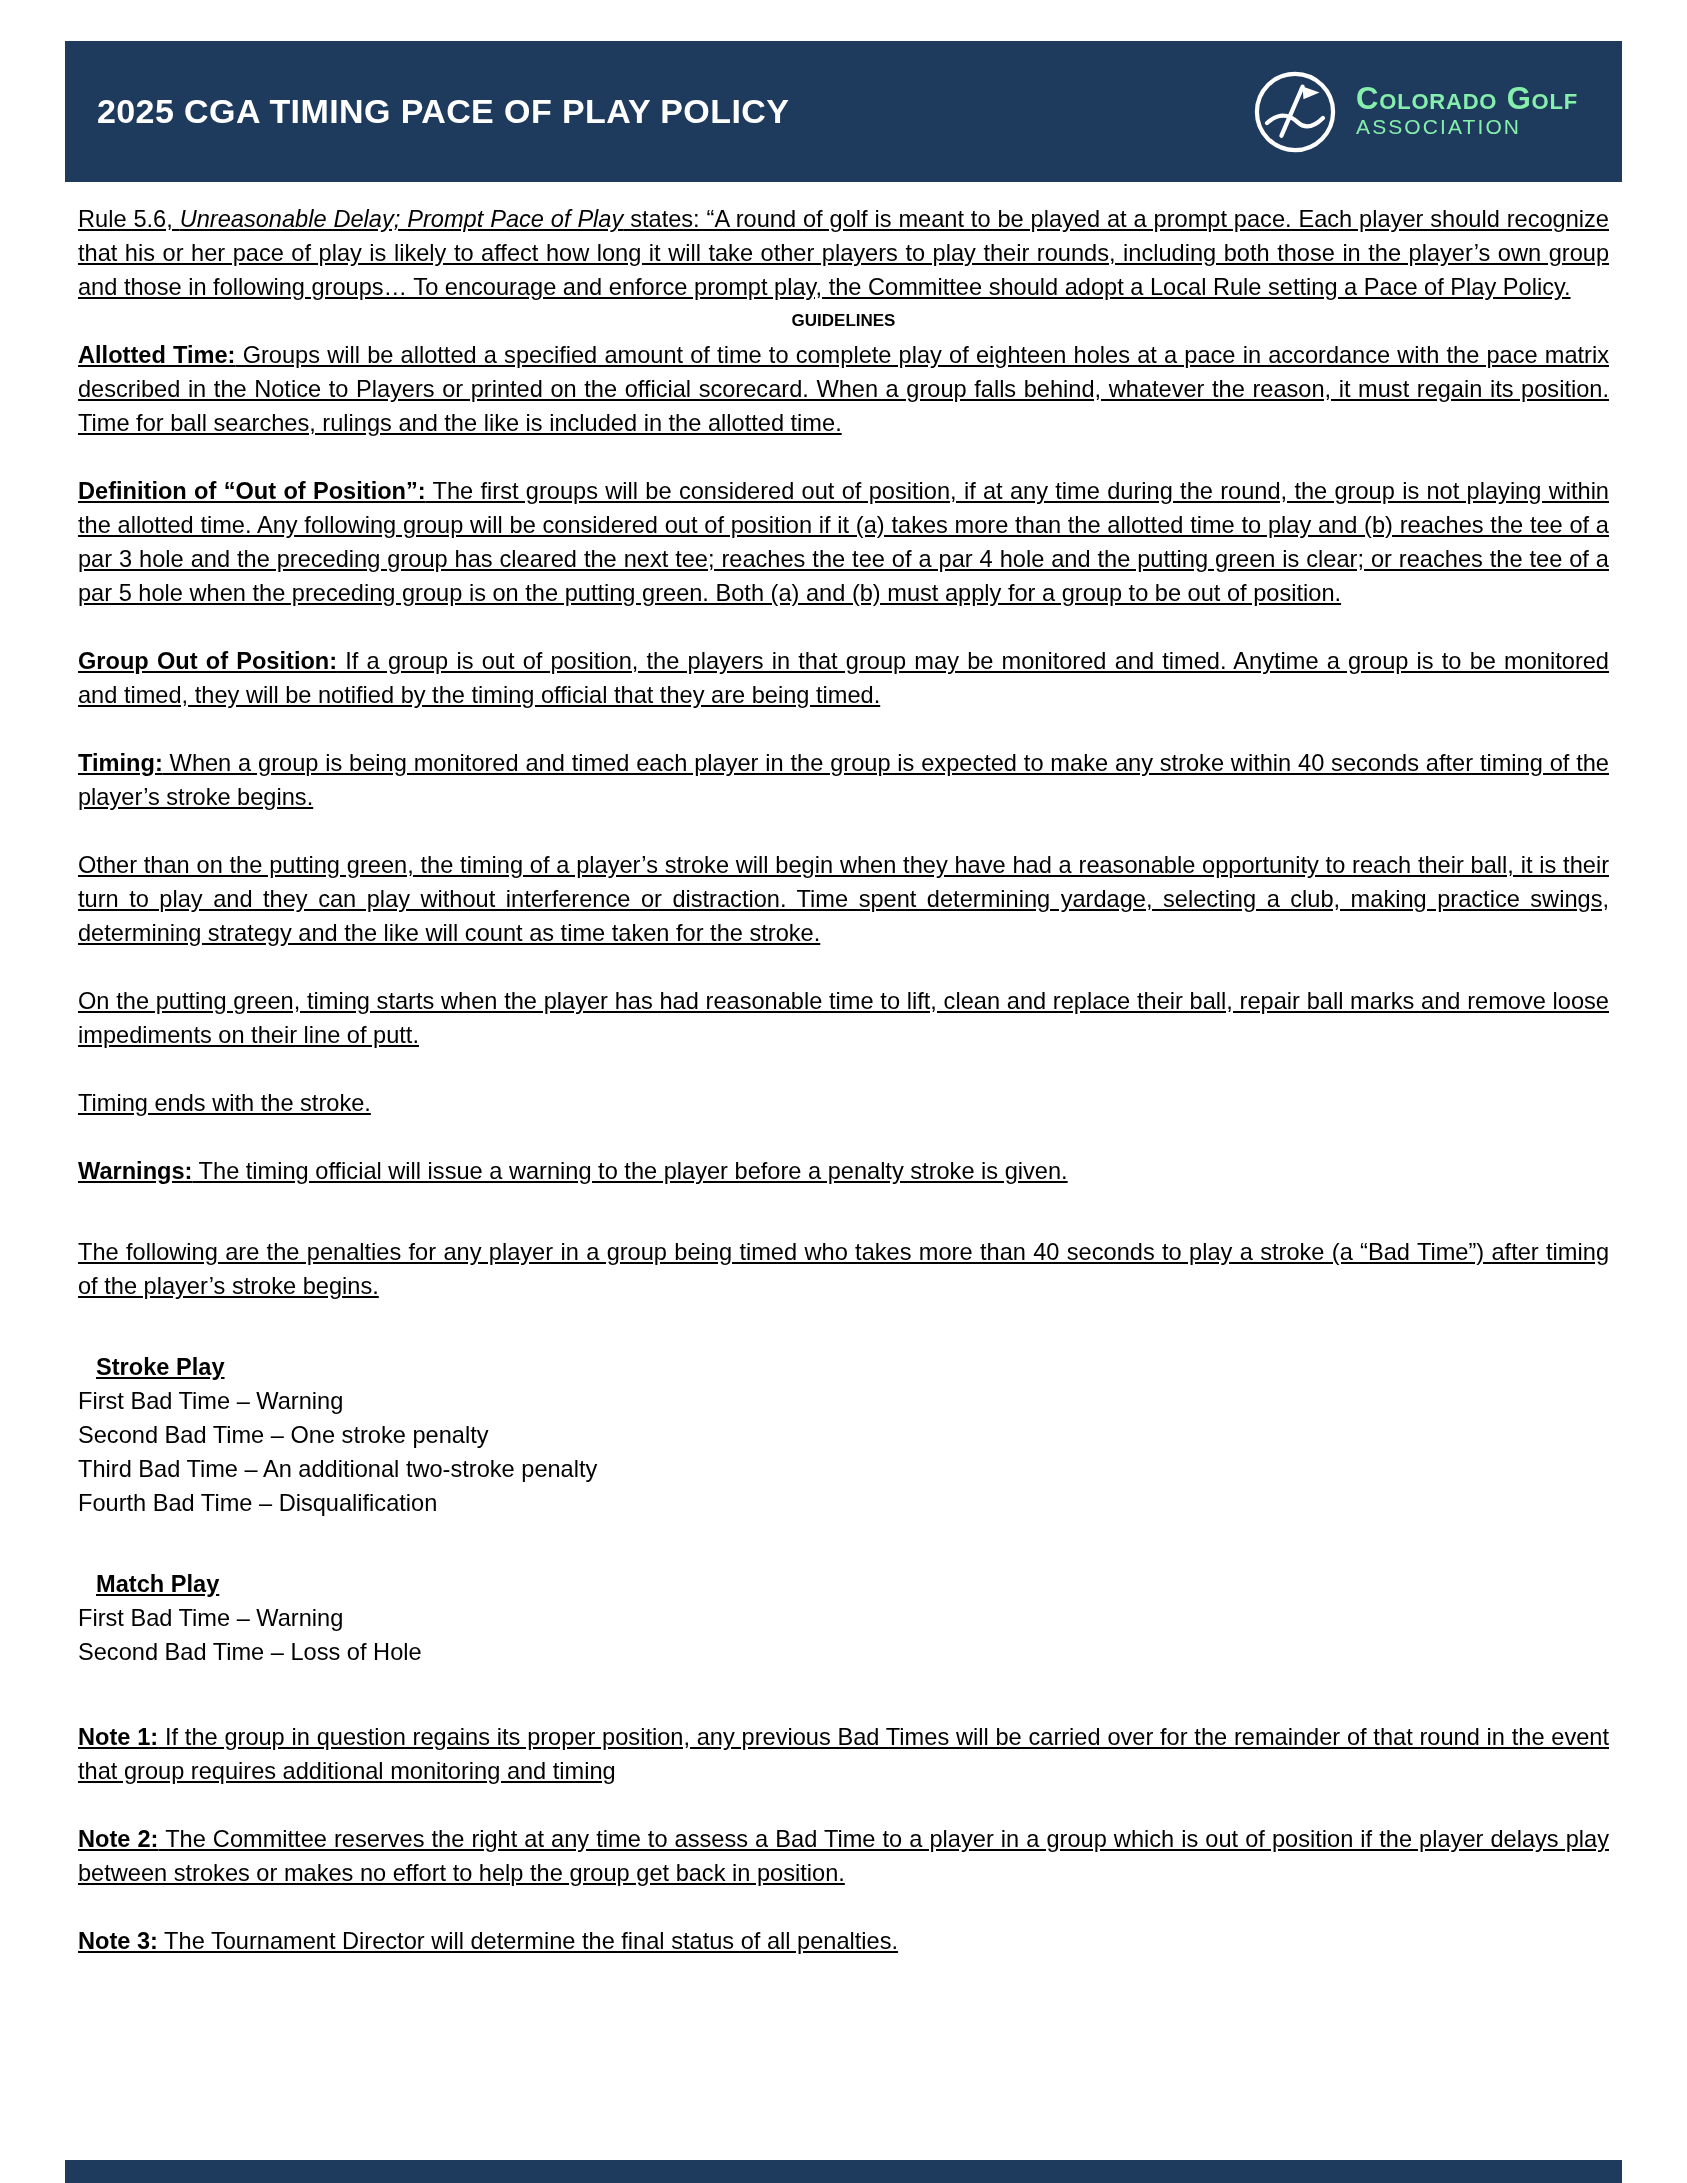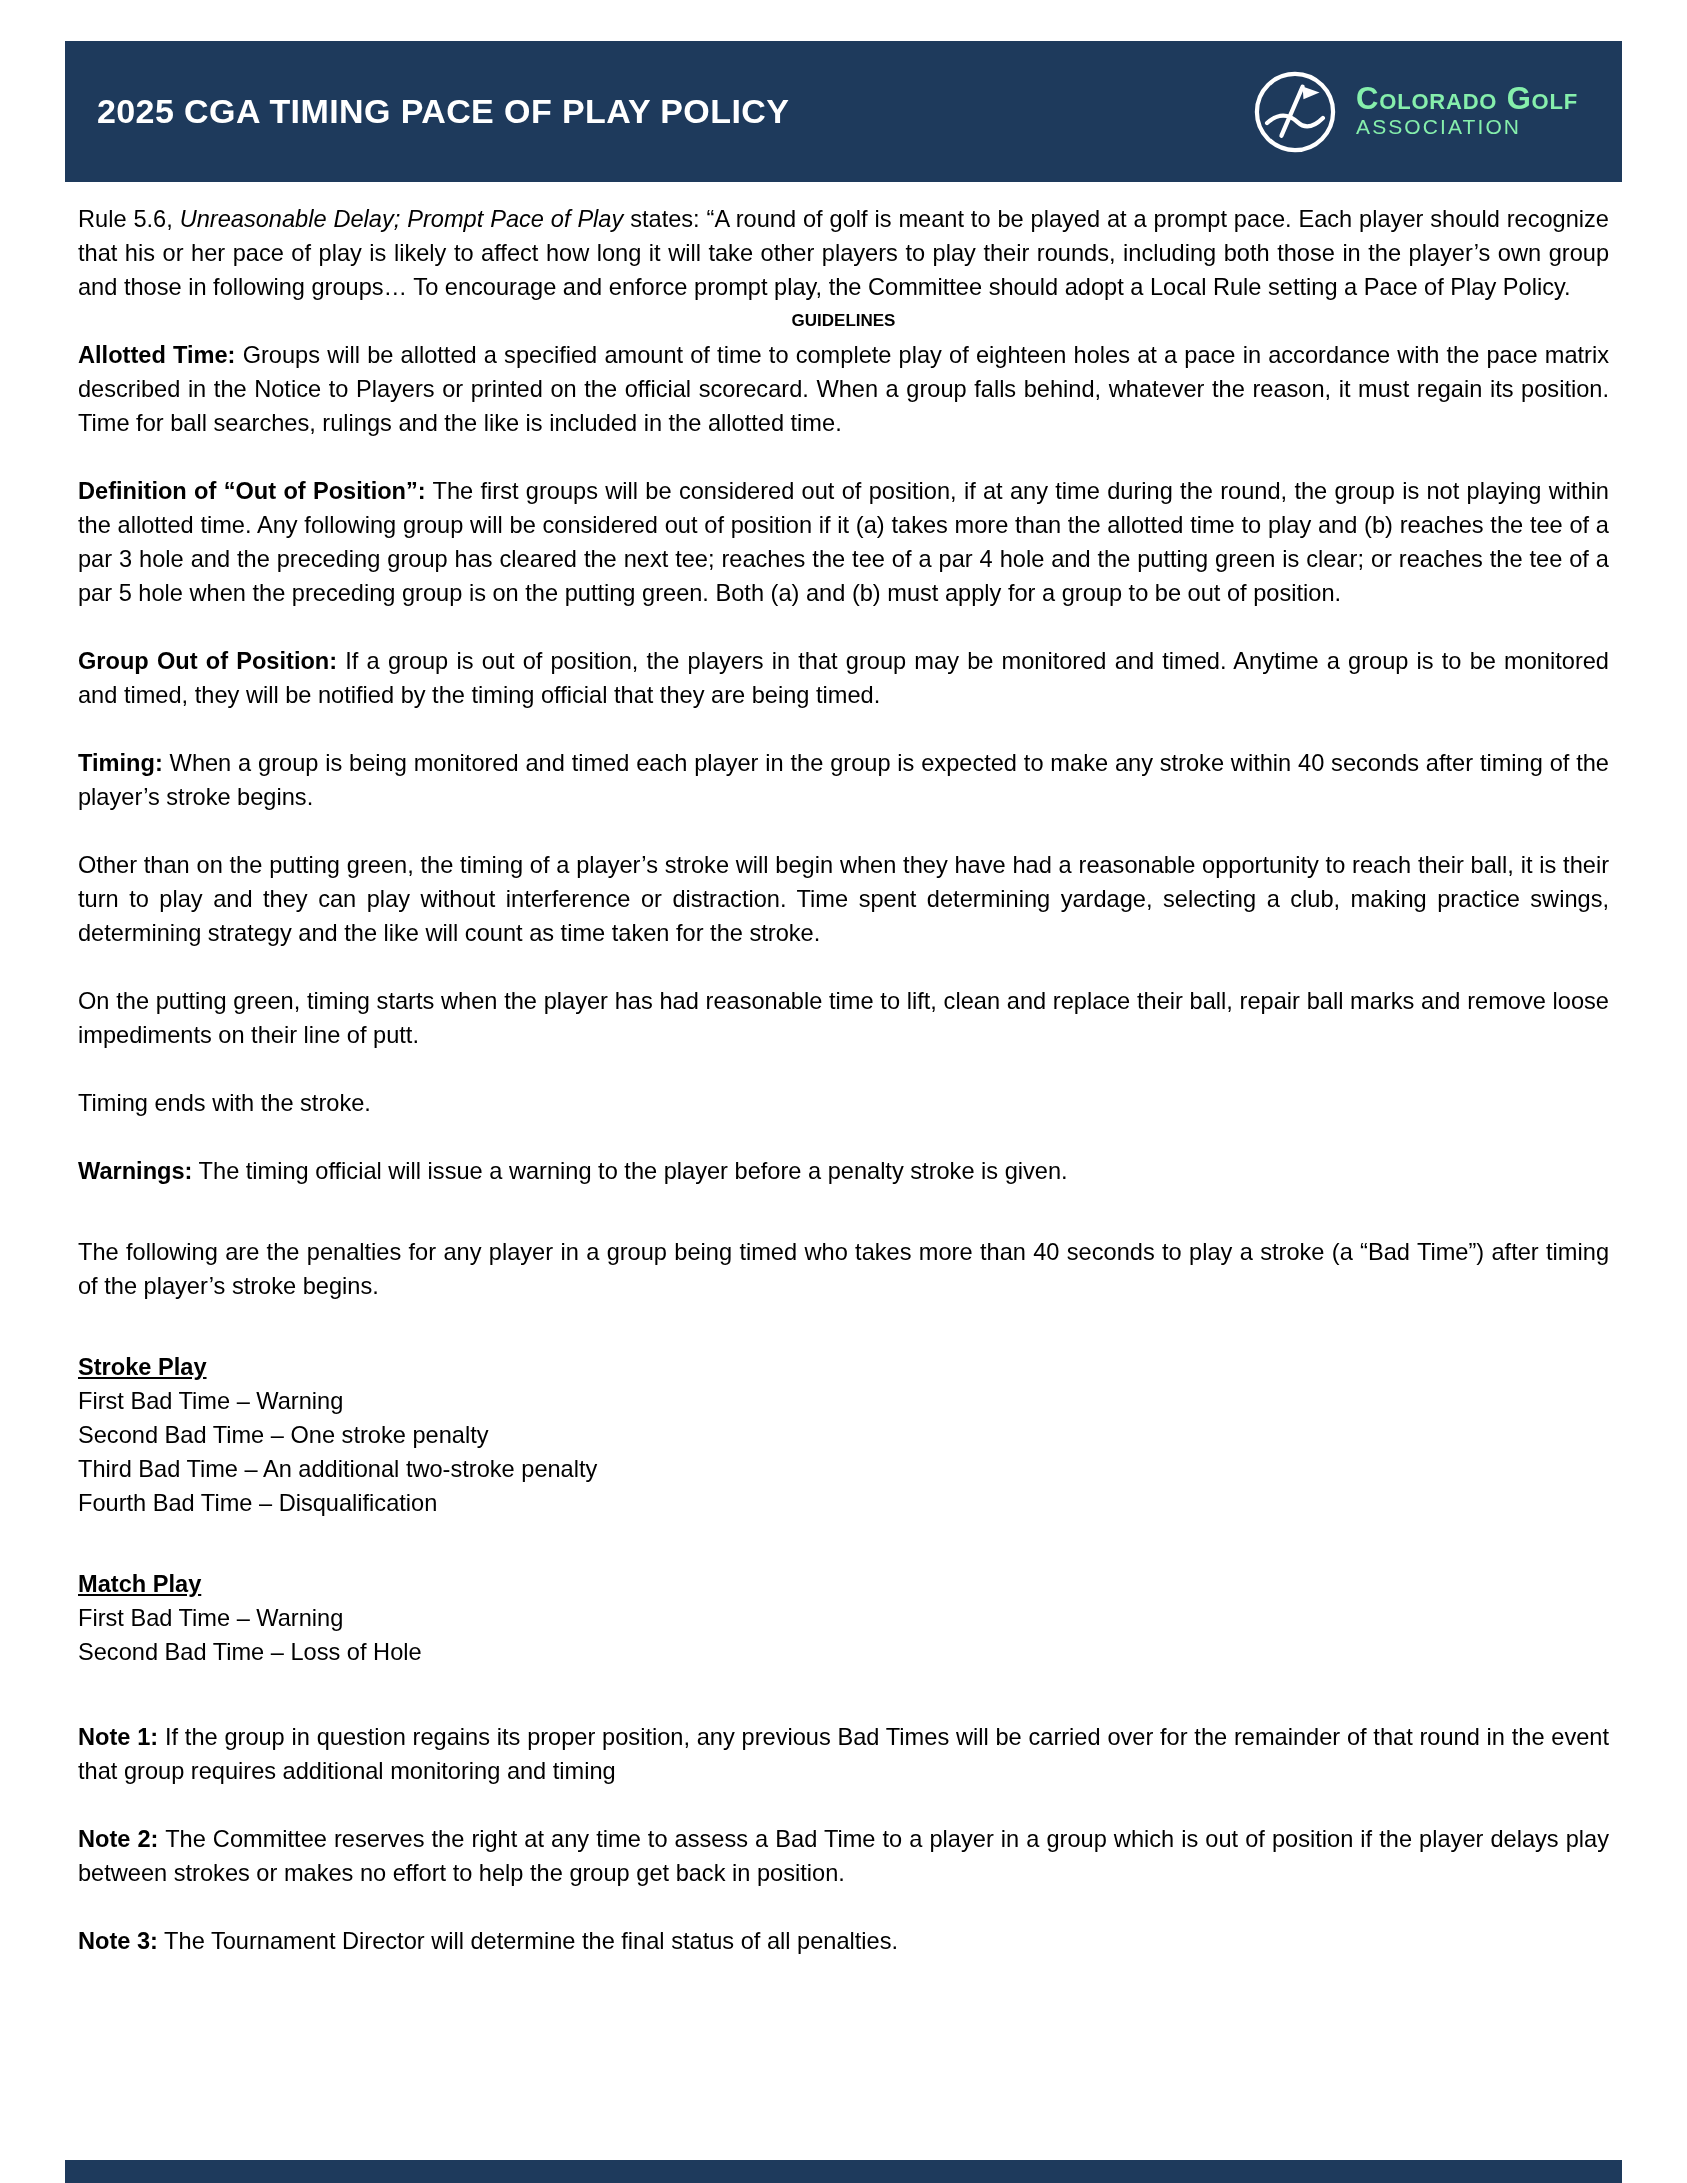--- a/index.html
+++ b/index.html
@@ -59,36 +59,37 @@
     line-height: 1.2;
     white-space: nowrap;
   }
   
   .content {
     position: absolute;
     top: 202px; left: 78px; right: 78px;
     font-size: 23.6px;
     line-height: 34px;
   }
-  .para { text-align: justify; margin: 0; }
+  .para { text-align: justify; margin: 0; text-decoration: underline; }
   .gap-after      { margin-bottom: 34px; }
   .gap-after-lg   { margin-bottom: 47px; }
   .gap-after-xl   { margin-bottom: 51px; }
   .center-heading {
     text-align: center;
     font-weight: bold;
     font-size: 17px;
     line-height: 34px;
     margin: 0;
   }
   .lead { font-weight: bold; }
   .list-heading {
     font-weight: bold;
     text-decoration: underline;
     line-height: 34px;
+    margin-left: 18px;
   }
   .list-line { line-height: 34px; }
   
   .footer-bar {
     position: absolute;
     left: 65px; right: 65px; bottom: 0;
     height: 23px;
     background: var(--navy);
   }
 </style>

